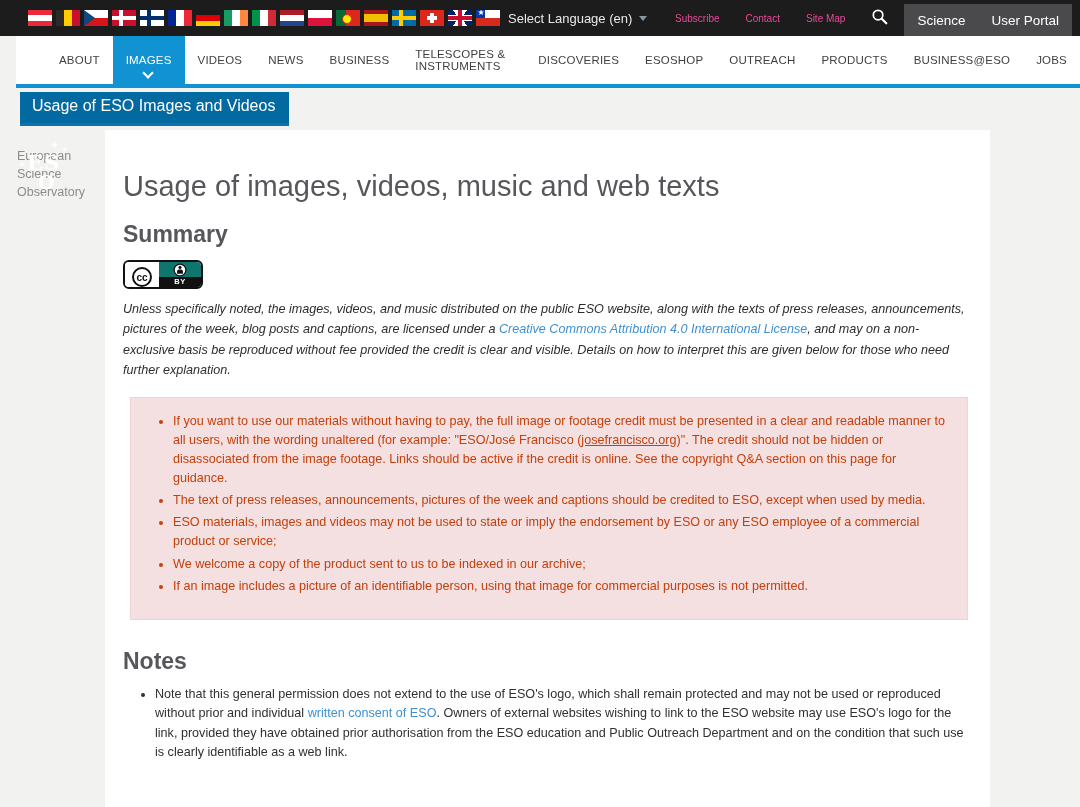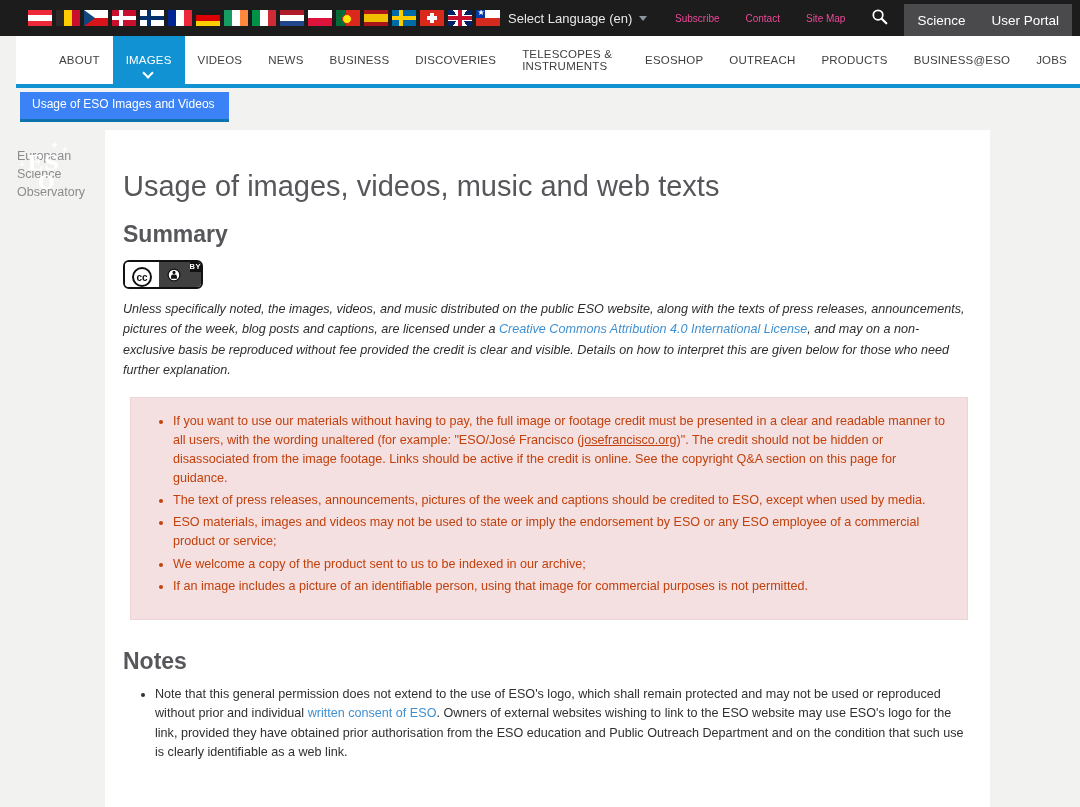--- a/index.html
+++ b/index.html
@@ -68,22 +68,22 @@
   .nav-item.active { background:#1193d3; color:#fff; }
   .chev {
     position:absolute; bottom:7px; left:50%; margin-left:-5px;
     width:8px; height:8px; border-right:2px solid #fff; border-bottom:2px solid #fff;
     transform:rotate(45deg);
   }
 
   
   .breadcrumb-bar { position:absolute; top:92px; left:0; right:0; height:28px; }
   .breadcrumb {
-    display:inline-block; margin-left:20px; background:#3b82f6; color:#fff;
-    font-size:12px; padding:5px 14px 8px 12px; border-bottom:3px solid #0d73ac;
+    display:inline-block; margin-left:20px; background:#0369a1; color:#fff;
+    font-size:16px; padding:5px 14px 8px 12px; border-bottom:3px solid #0d73ac;
   }
 
   
   .sidebar { position:absolute; left:17px; top:138px; width:84px; }
   .eso-logo { width:55px; height:71px; background:#1193d3; position:relative; color:#fff; }
   .eso-logo .l-es { position:absolute; top:12px; left:10px; font-family:"DejaVu Serif",serif; font-size:21px; font-weight:bold; letter-spacing:1px; }
   .eso-logo .l-o  { position:absolute; top:33px; left:21px; font-family:"DejaVu Serif",serif; font-size:19px; font-weight:bold; }
   .eso-logo .sp1 { position:absolute; top:1px;  left:33px; font-size:11px; }
   .eso-logo .sp2 { position:absolute; top:20px; left:2px;  font-size:11px; }
   .eso-logo .sp3 { position:absolute; top:6px;  left:45px; font-size:10px; }
@@ -97,21 +97,21 @@
   }
   h1.page-title { font-size:29px; font-weight:400; color:#57575b; margin:0 0 18px; }
   h2.sec-heading { font-size:23px; font-weight:700; color:#57575b; margin:14px 0 10px; }
 
   .cc-badge {
     width:80px; height:29px; border:2px solid #111; border-radius:6px;
     background:#fff; display:flex; overflow:hidden; margin:12px 0 10px;
   }
   .cc-left { width:34px; display:flex; align-items:flex-end; justify-content:center; background:#fff; }
   .cc-circle { width:20px; height:20px; border:2px solid #111; border-radius:50%; display:flex; align-items:center; justify-content:center; font-size:10px; font-weight:bold; color:#111; }
-  .cc-right { flex:1; background:#404040; display:flex; flex-direction:row; }
+  .cc-right { flex:1; background:#0f766e; display:flex; flex-direction:column; }
   .cc-person { flex:1; display:flex; align-items:center; justify-content:center; }
   .cc-by { height:10px; background:#111; color:#fff; font-size:7.5px; font-weight:bold; text-align:center; line-height:10px; letter-spacing:.5px; }
 
   .summary-p { font-style:italic; font-size:12.6px; color:#2d2d2d; line-height:1.62; margin:10px 0 0; }
   .tlink { color:#3f90d1; }
   .summary-p .tlink { font-style:italic; }
 
   .conditions {
     background:#f4dfe1; border:1px solid #eed4d8; margin:16px 0 0 7px;
     padding:14px 16px 20px 10px;
@@ -182,24 +182,24 @@
     <a href="#" class="nav-item">
       <span>VIDEOS</span>
     </a>
     <a href="#" class="nav-item">
       <span>NEWS</span>
     </a>
     <a href="#" class="nav-item">
       <span>BUSINESS</span>
     </a>
     <a href="#" class="nav-item">
+      <span>TELESCOPES &amp; INSTRUMENTS</span>
+    </a>
+    <a href="#" class="nav-item">
       <span>DISCOVERIES</span>
-    </a>
-    <a href="#" class="nav-item">
-      <span>TELESCOPES &amp; INSTRUMENTS</span>
     </a>
     <a href="#" class="nav-item">
       <span>ESOSHOP</span>
     </a>
     <a href="#" class="nav-item">
       <span>OUTREACH</span>
     </a>
     <a href="#" class="nav-item">
       <span>PRODUCTS</span>
     </a>

